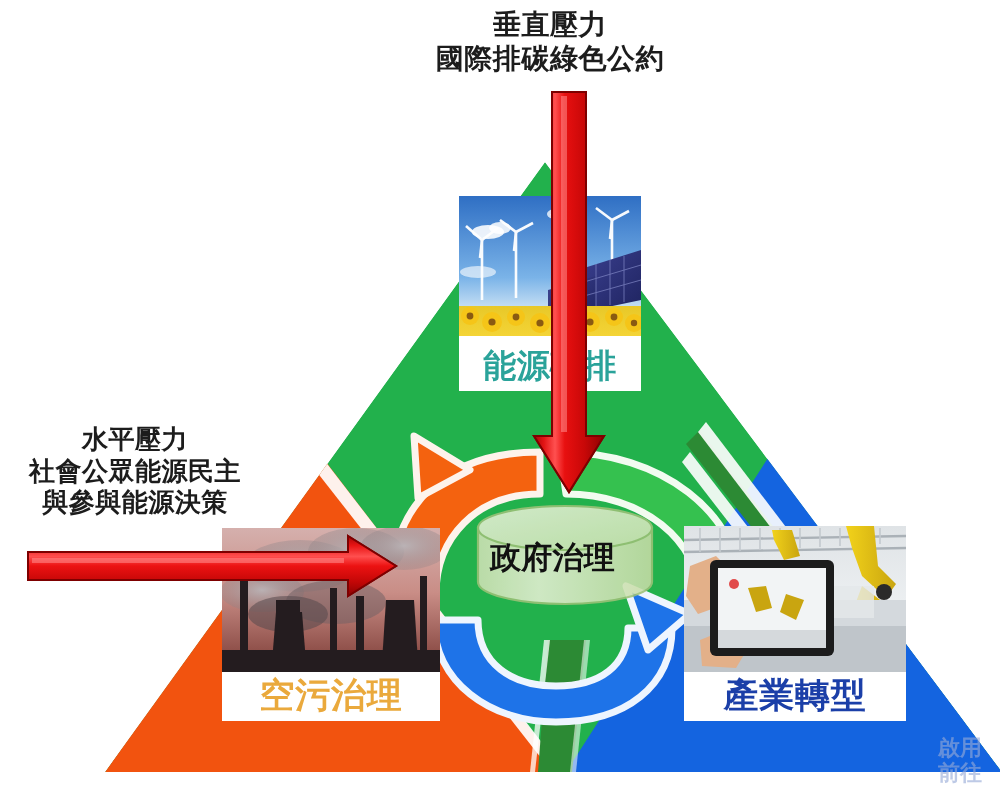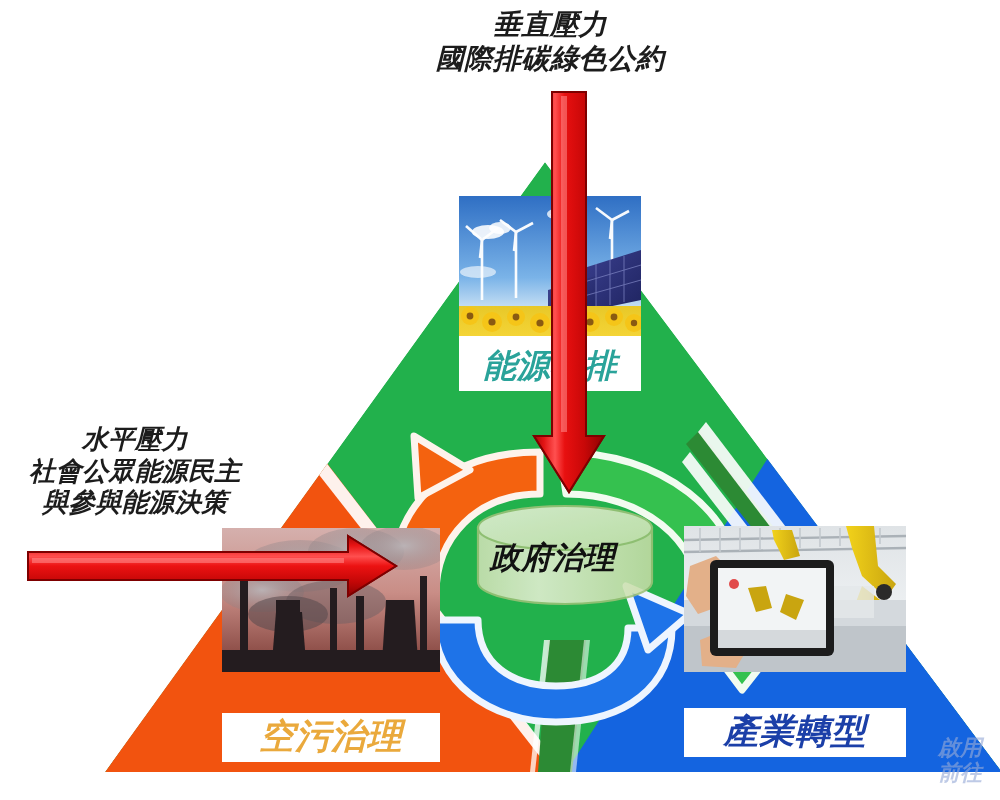--- a/index.html
+++ b/index.html
@@ -1,21 +1,21 @@
 <!DOCTYPE html>
 <html><head>
 <meta charset="utf-8">
 <style>
   html,body{margin:0;padding:0;background:#ffffff;}
   body{
     width:1000px;height:800px;overflow:hidden;position:relative;
     font-family:"DejaVu Sans","Liberation Sans",sans-serif;
     color:#1a1a1a;
   }
-  #stage{position:absolute;left:0;top:0;width:1000px;height:800px;background:#fff;font-style:italic;}
+  #stage{position:absolute;left:0;top:0;width:1000px;height:800px;background:#fff;}
   svg.layer{position:absolute;left:0;top:0;width:1000px;height:800px;}
 
   .cap-text{
     position:absolute;
     font-weight:700;
     color:#1c1c1c;
     letter-spacing:.02em;
     line-height:1.22;
     text-align:center;
     white-space:pre;
@@ -37,24 +37,24 @@
     padding:5px 2px 7px 2px;
     white-space:pre;
   }
 
   
   #node-energy{left:459px;top:196px;width:182px;}
   #node-energy .label{font-size:33px;color:#2aa39a;letter-spacing:.01em;}
 
   
   #node-air{left:222px;top:528px;width:218px;}
-  #node-air .label{font-size:35px;color:#eaa93c;letter-spacing:.02em;margin-top:41px;}
-
-  
-  #node-industry{left:684px;top:526px;width:222px;margin-top:36px;}
+  #node-air .label{font-size:35px;color:#eaa93c;letter-spacing:.02em;}
+
+  
+  #node-industry{left:684px;top:526px;width:222px;}
   #node-industry .label{font-size:35px;color:#1b3fa8;letter-spacing:.02em;}
 
   
   #governance-label{
     position:absolute;left:480px;top:537px;width:145px;
     text-align:center;font-size:31px;font-weight:700;color:#111;
     white-space:pre;letter-spacing:.01em;
   }
 
   

